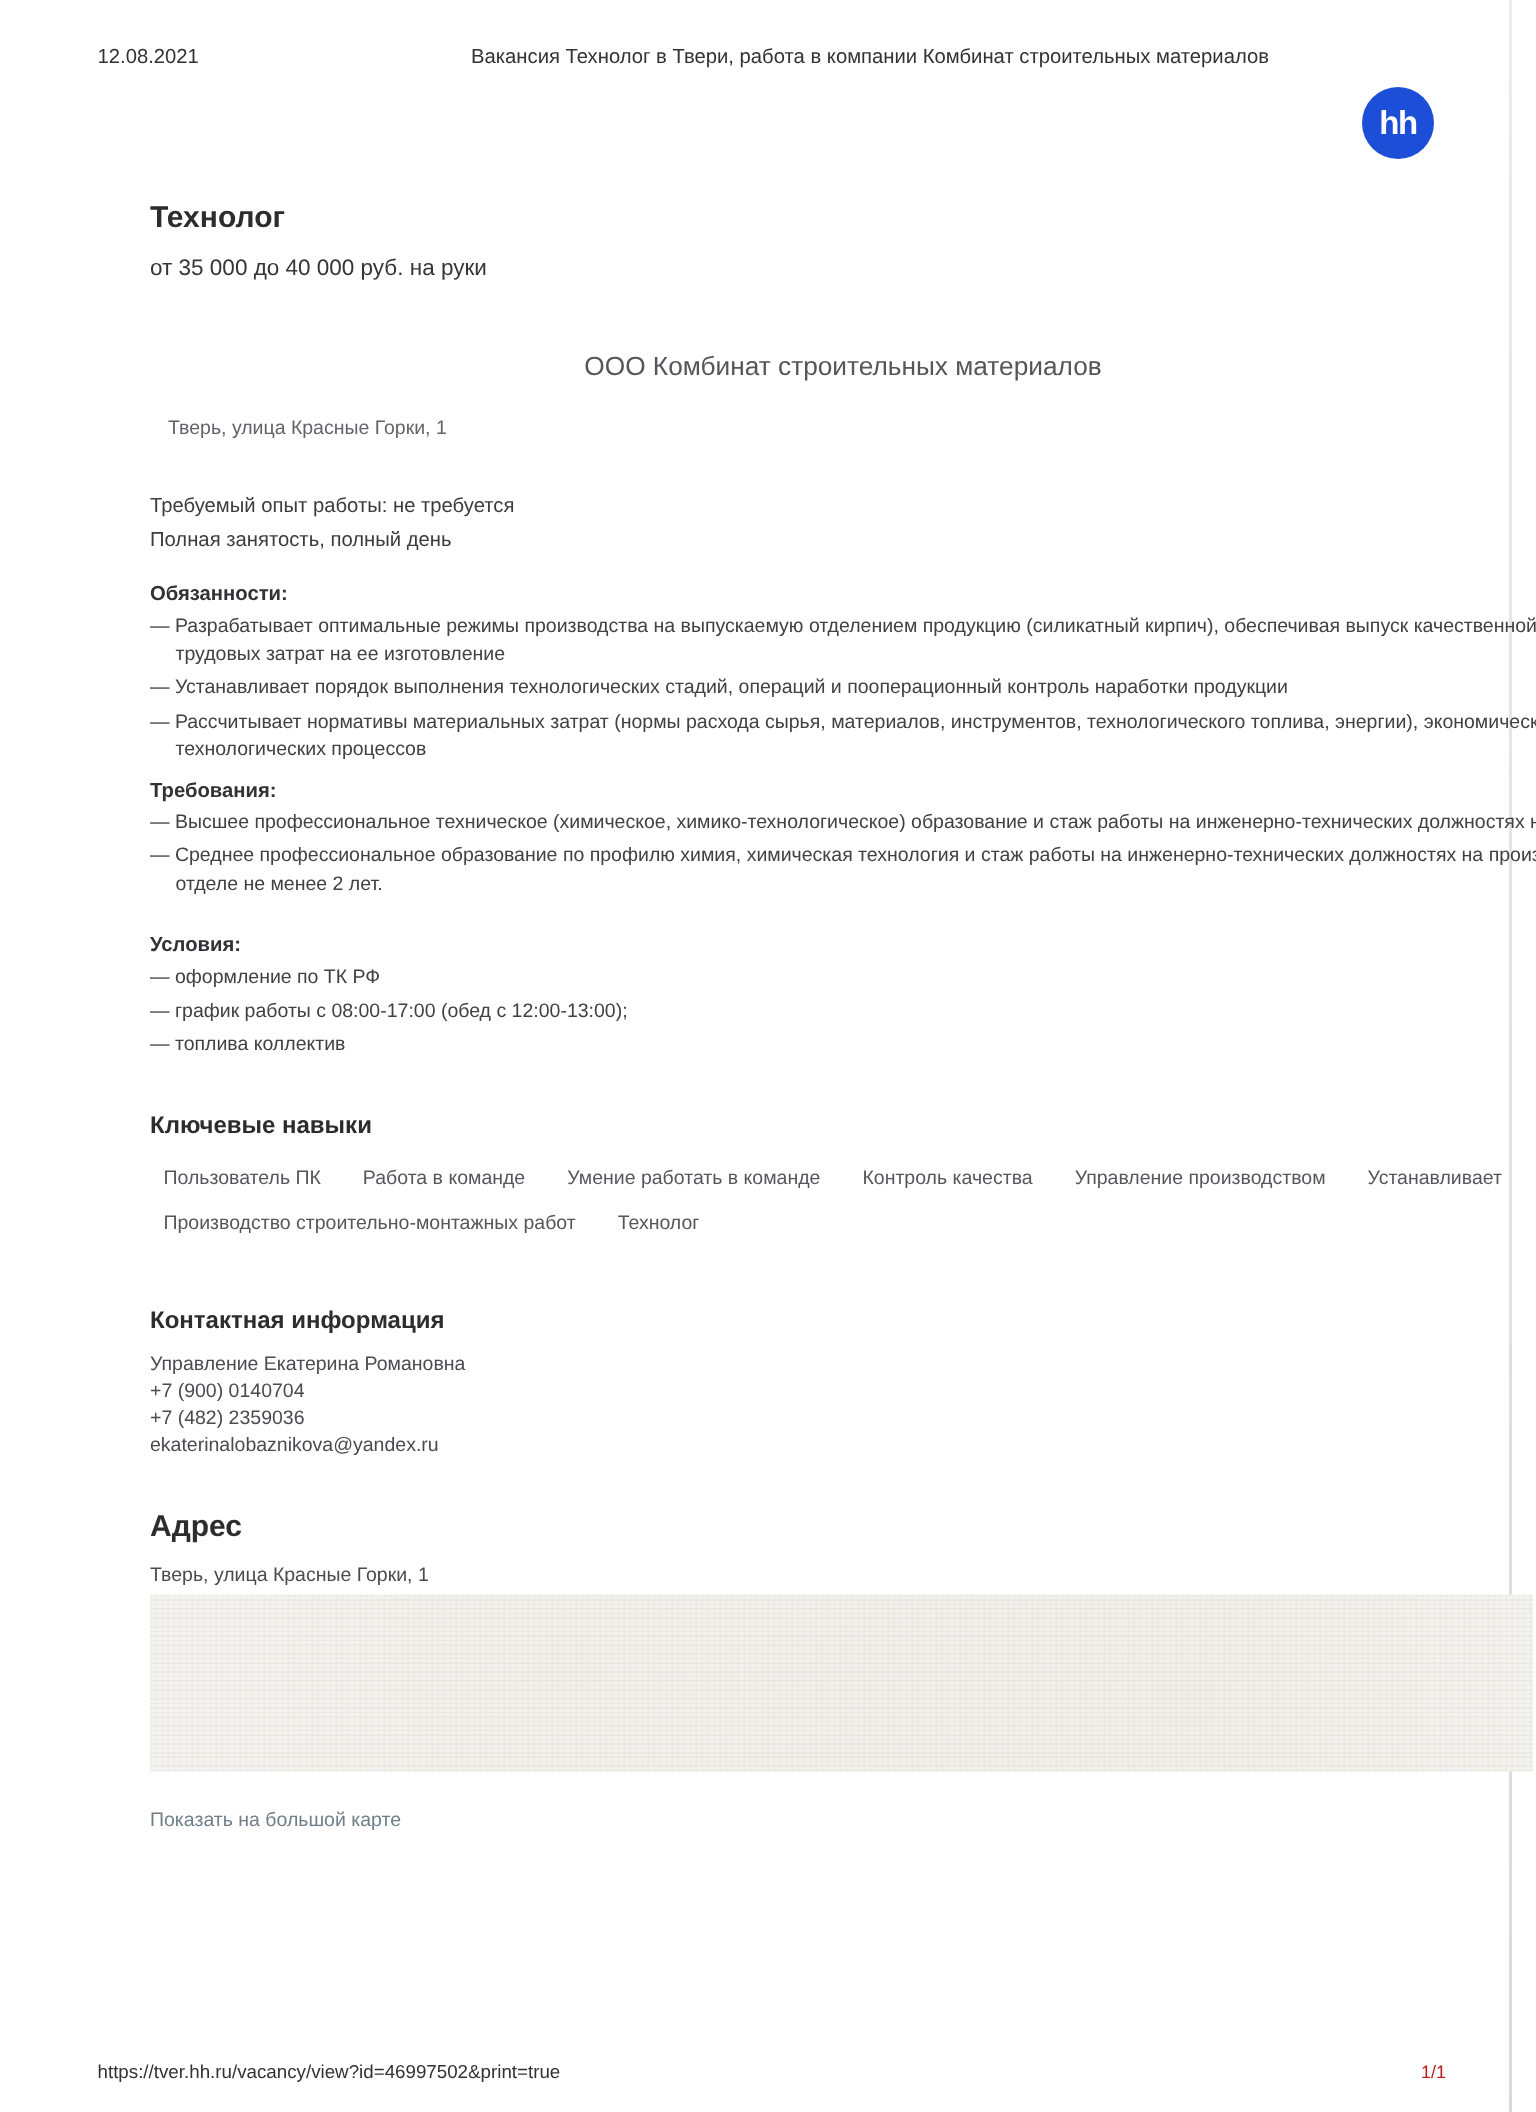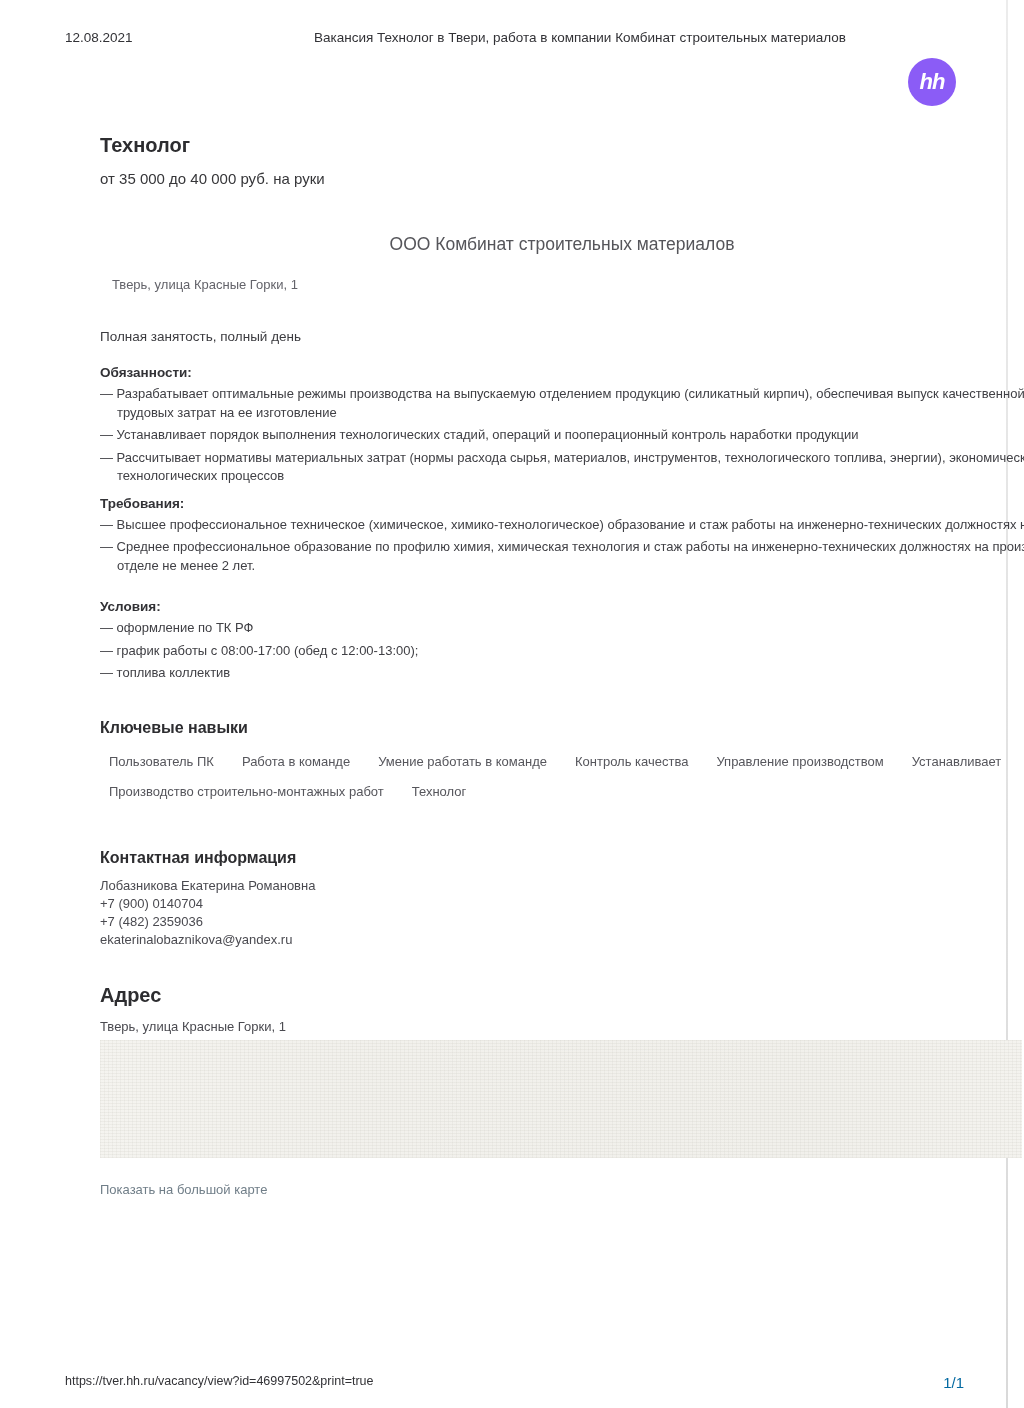--- a/index.html
+++ b/index.html
@@ -21,23 +21,23 @@
     position:absolute; left:65px; top:30px;
     font-size:13.5px; color:#323236;
   }
   .print-title {
     position:absolute; left:130px; top:30px; width:900px;
     text-align:center; font-size:13.5px; color:#323236;
   }
   .hh-logo {
     position:absolute; left:908px; top:58px;
     width:48px; height:48px; border-radius:50%;
-    background:#8b5cf6;
+    background:#1d4ed8;
     display:flex; align-items:center; justify-content:center;
-    color:#ffffff; font-size:22px; font-weight:bold; letter-spacing:-1px;font-style:italic;
+    color:#ffffff; font-size:22px; font-weight:bold; letter-spacing:-1px;
   }
   
   .content {
     position:absolute; left:100px; top:134px; width:924px;
     overflow:hidden;
   }
   .vacancy-title { font-size:20px; font-weight:bold; color:#2d2d30; }
   .salary { margin-top:13px; font-size:15px; color:#363639; }
   .company-name { margin-top:47px; font-size:17.5px; color:#55555a;text-align:center; }
   .company-address { margin-top:22px; margin-left:12px; font-size:13px; color:#63636a; }
@@ -77,21 +77,21 @@
   }
   .map-link { margin-top:24px; font-size:13px; color:#707e88; cursor:pointer; }
 
   
   .footer-url {
     position:absolute; left:65px; top:1374px;
     font-size:12.5px; color:#323236;
   }
   .footer-page {
     position:absolute; right:60px; top:1374px;
-    font-size:15px; color:#0369a1;
+    font-size:12px; color:#b91c1c;
   }
 </style>
 </head>
 <body>
 
 <div class="scan-edge-line"></div>
 
 <div class="print-date">12.08.2021</div>
 <div class="print-title">Вакансия Технолог в Твери, работа в компании Комбинат строительных материалов</div>
 <div class="hh-logo">
@@ -99,20 +99,21 @@
 </div>
 
 <div class="content">
 
   <div class="vacancy-title">Технолог</div>
   <div class="salary">от 35 000 до 40 000 руб. на руки</div>
   <div class="company-name">ООО Комбинат строительных материалов</div>
   <div class="company-address">Тверь, улица Красные Горки, 1</div>
 
   <div class="meta">
+    <div>Требуемый опыт работы: не требуется</div>
     <div>Полная занятость, полный день</div>
   </div>
 
   <div class="section-heading sec-duties">Обязанности:</div>
   <div class="bullet-list">
     <div class="bullet-item">
       <div class="bullet-line">— Разрабатывает оптимальные режимы производства на выпускаемую отделением продукцию (силикатный кирпич), обеспечивая выпуск качественной продукци</div>
       <div class="bullet-line cont">трудовых затрат на ее изготовление</div>
     </div>
     <div class="bullet-item">
@@ -156,21 +157,21 @@
     <span class="skill-tag">Контроль качества</span>
     <span class="skill-tag">Управление производством</span>
     <span class="skill-tag">Устанавливает</span>
   </div>
   <div class="skills-row second">
     <span class="skill-tag">Производство строительно-монтажных работ</span>
     <span class="skill-tag">Технолог</span>
   </div>
 
   <div class="contacts-heading">Контактная информация</div>
-  <div class="contact-line contact-name">Лобазникова Екатерина Романовна</div>
+  <div class="contact-line contact-name">Управление Екатерина Романовна</div>
   <div class="contact-line">+7 (900) 0140704</div>
   <div class="contact-line">+7 (482) 2359036</div>
   <div class="contact-line">ekaterinalobaznikova@yandex.ru</div>
 
   <div class="address-heading">Адрес</div>
   <div class="address-value">Тверь, улица Красные Горки, 1</div>
   <div class="map-placeholder"></div>
   <div class="map-link">Показать на большой карте</div>
 
 </div>

